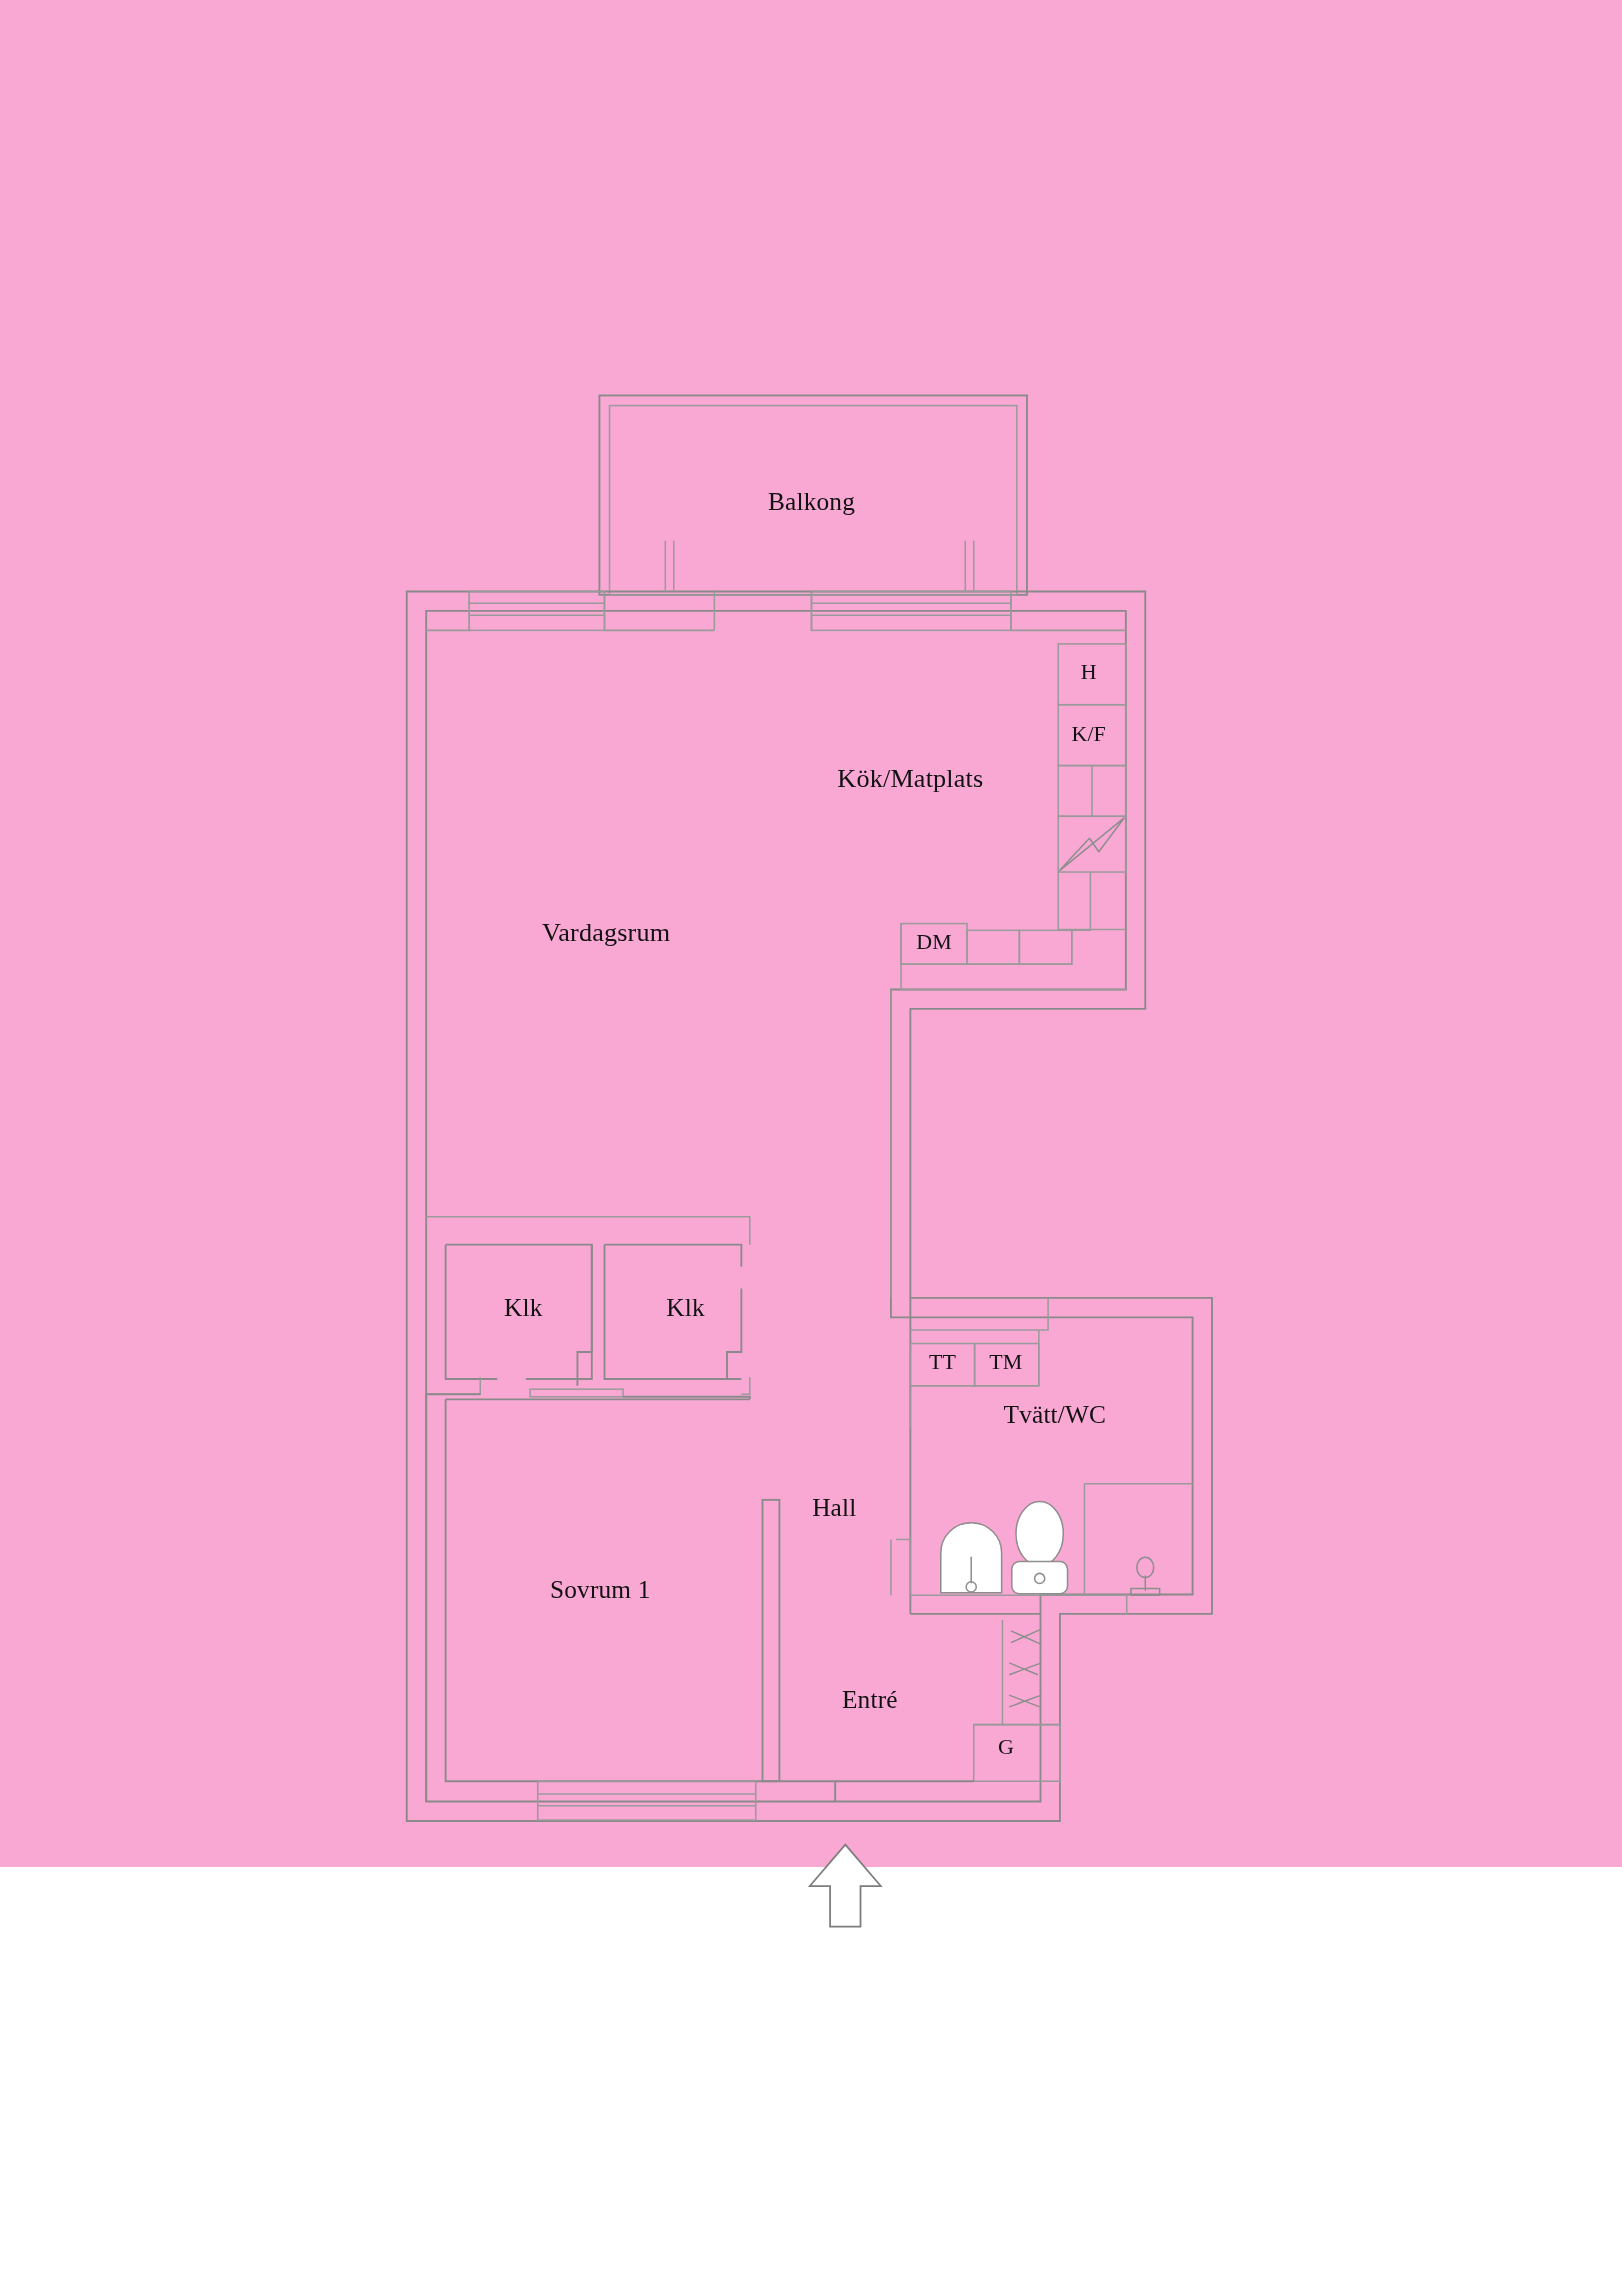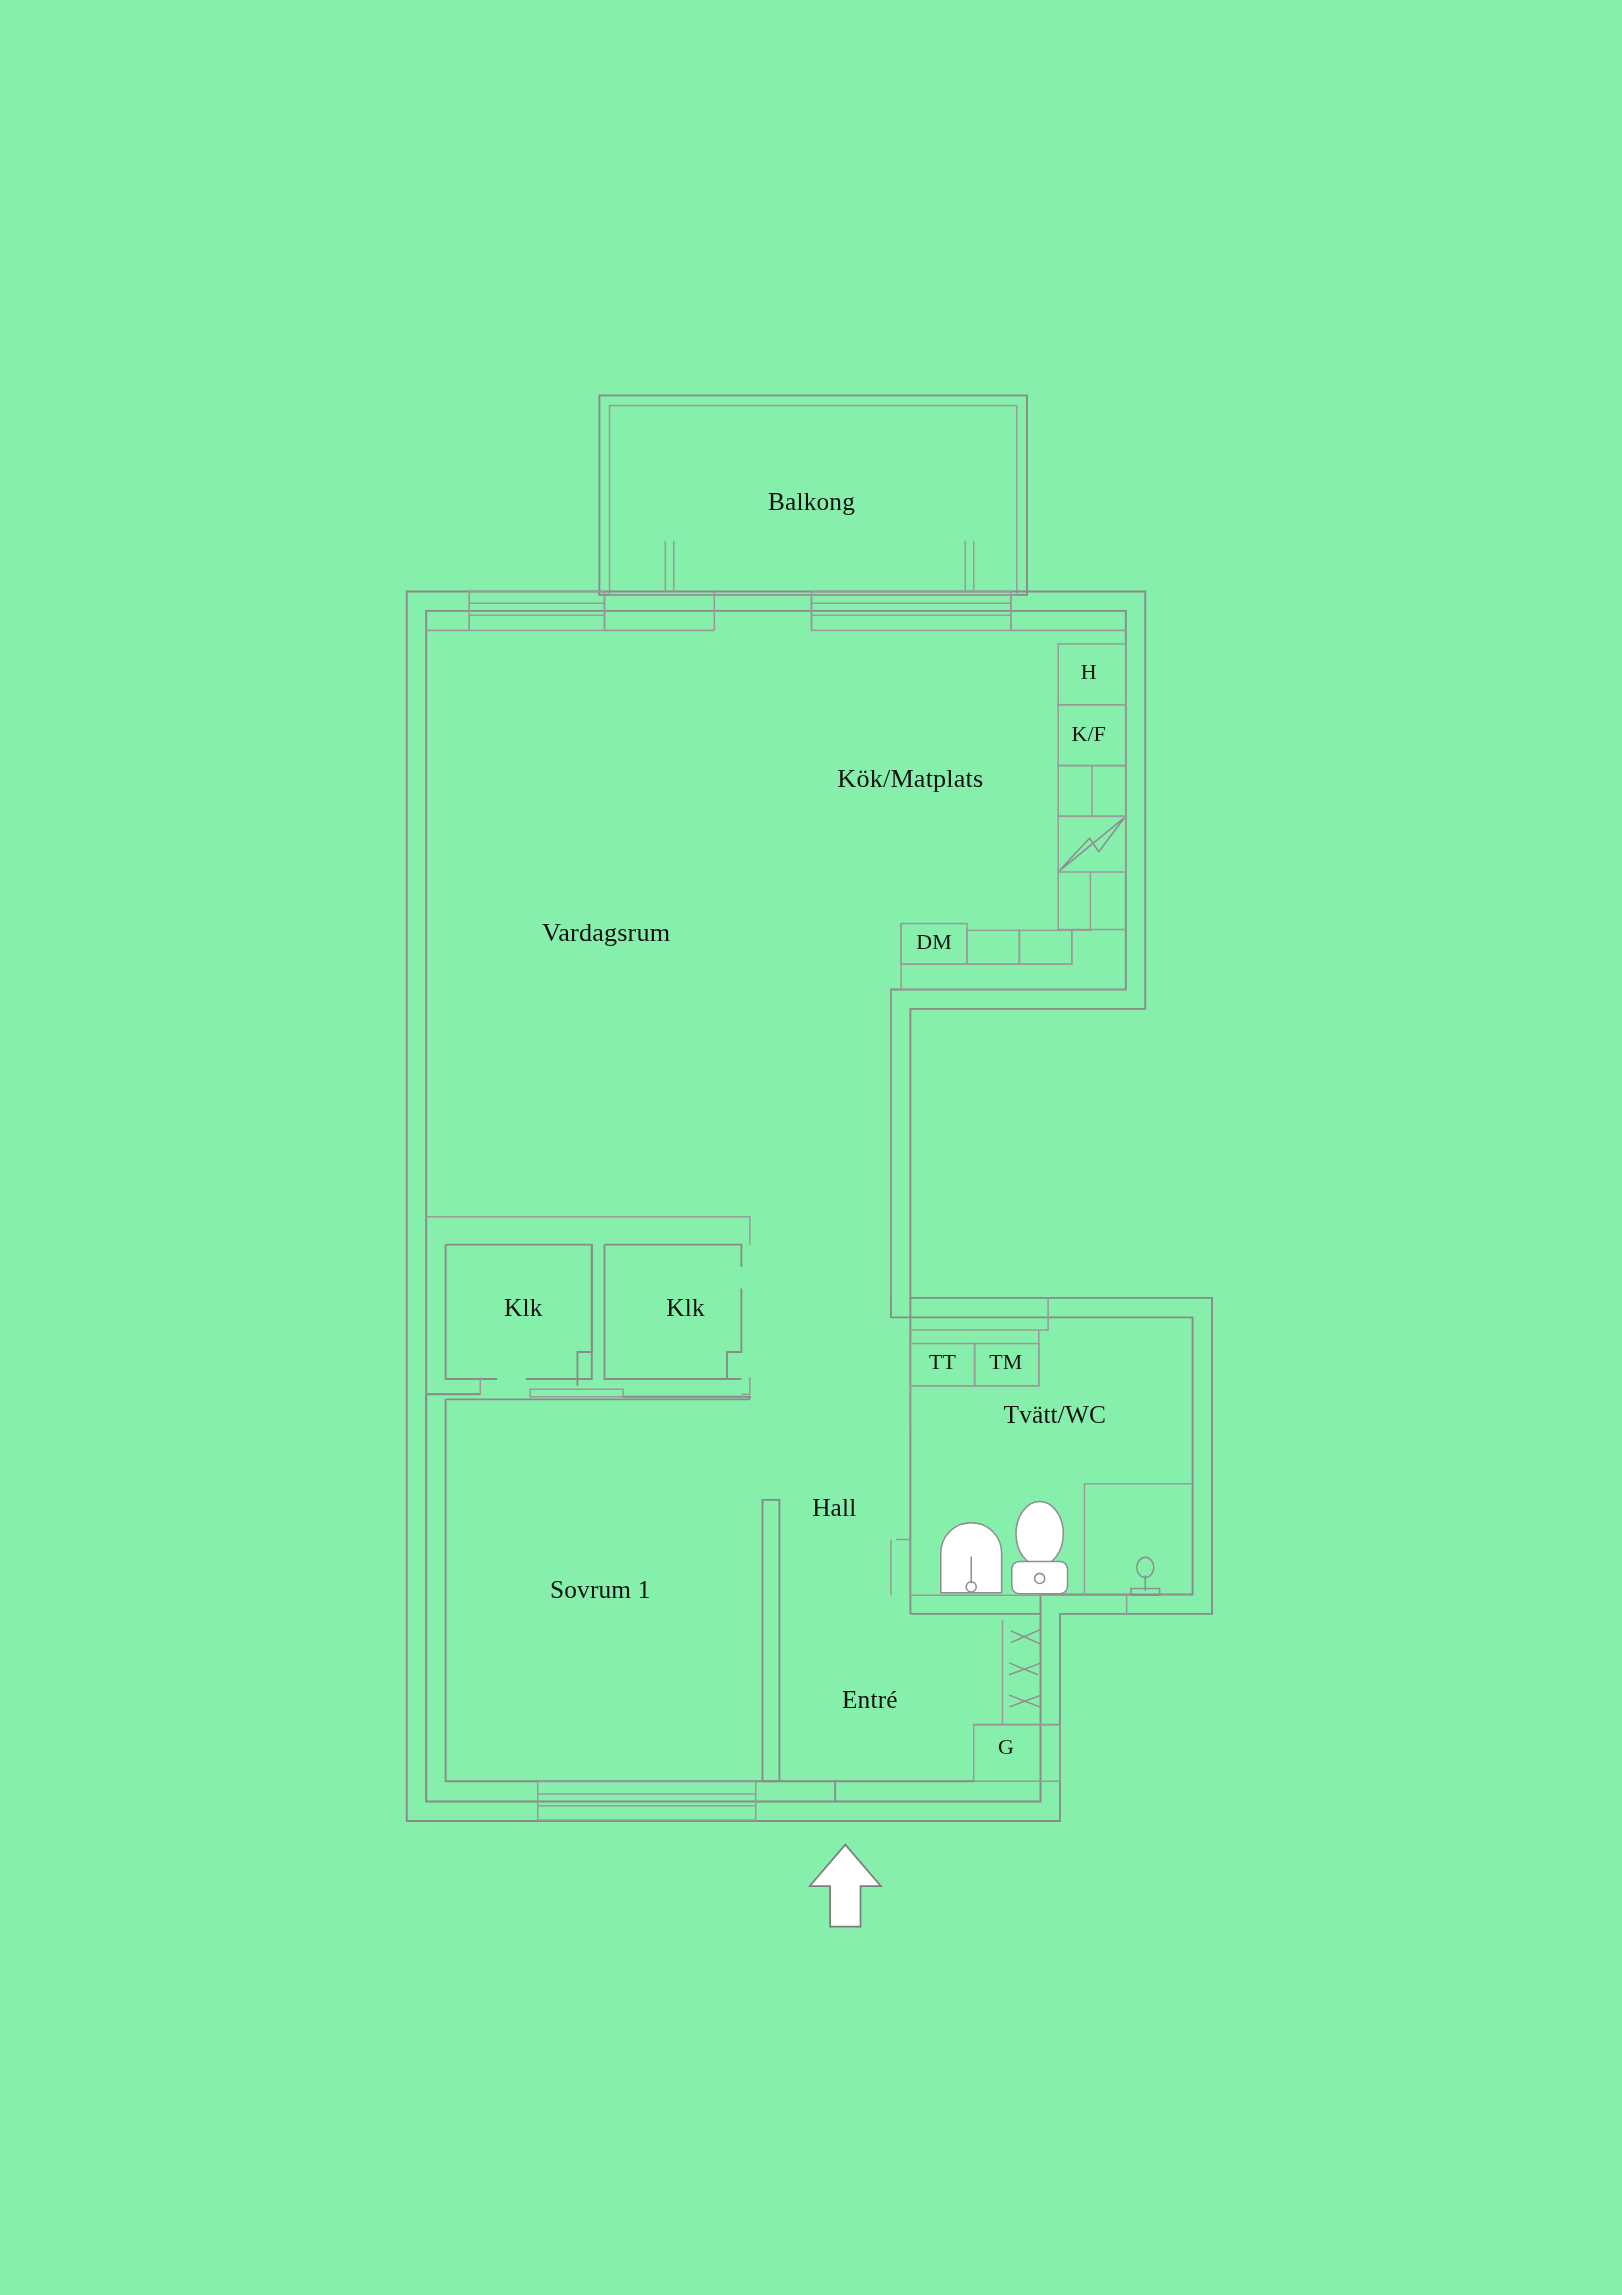--- a/index.html
+++ b/index.html
@@ -10,22 +10,22 @@
   }
   body {
     width: 1623px;
     height: 2295px;
     font-family: "Liberation Serif", "DejaVu Serif", serif;
     overflow: hidden;
   }
   #floorplan-root {
     position: relative;
     width: 1623px;
-    height: 2295px;
-    background: #86efac;
+    height: 1867px;
+    background: #f9a8d4;
   }
   svg#plan {
     display: block;
     width: 1623px;
     height: 2295px;
   }
   .wall {
     fill: none;
     stroke: #8a8a8a;
     stroke-width: 2.2;

